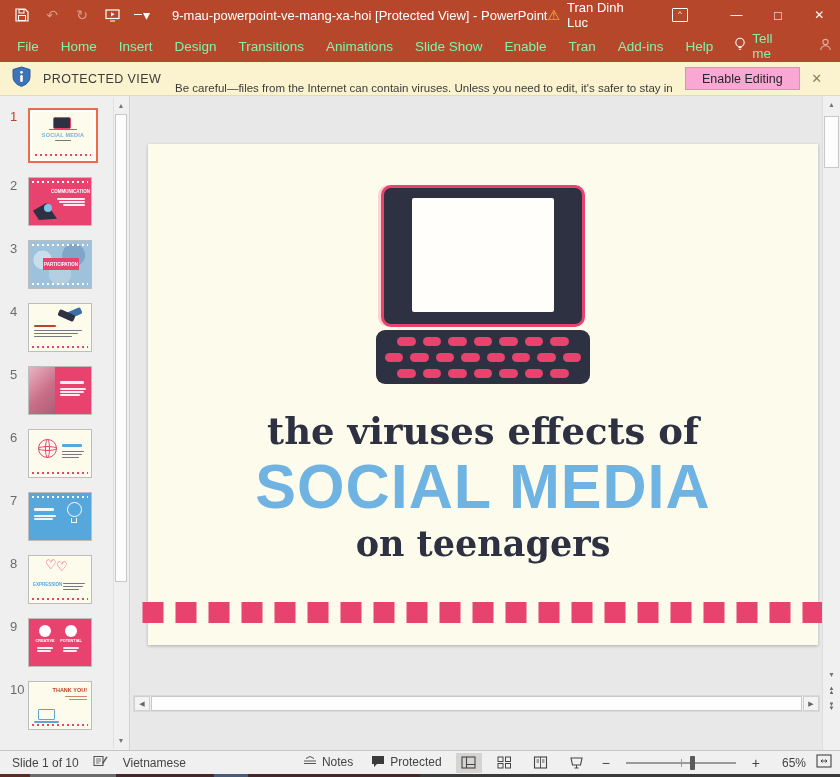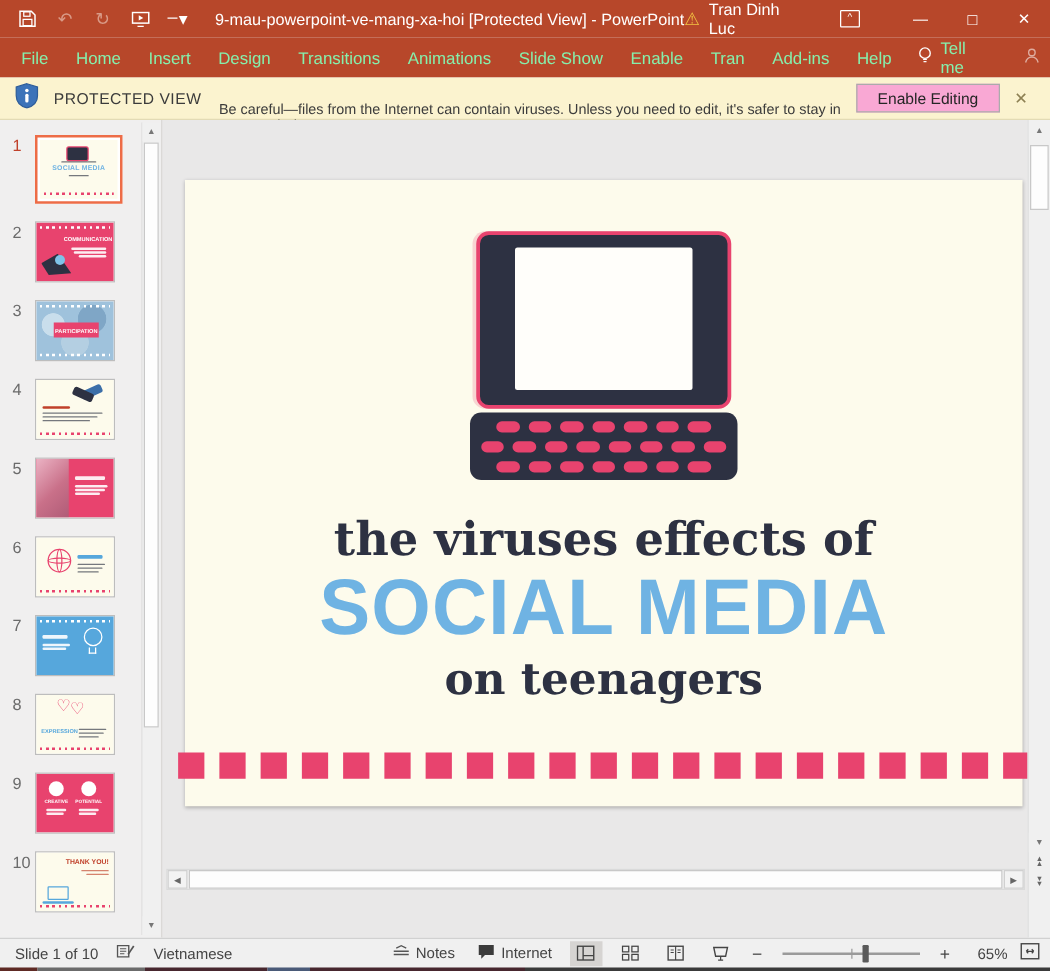--- a/index.html
+++ b/index.html
@@ -486,21 +486,21 @@
           </svg>
       </span>
       <span>Notes</span>
     </span>
     <span class="sb-item">
       <span>
         <svg width="14" height="13" viewBox="0 0 14 13">
             <path d="M1 1h12v8H6l-3 3V9H1z" fill="#3b3b3b"></path>
           </svg>
       </span>
-      <span>Internet</span>
+      <span>Protected</span>
     </span>
     <span class="view-btn active">
       <svg width="15" height="13" viewBox="0 0 15 13">
           <rect x="1" y="1" width="13" height="11" fill="none" stroke="#444" stroke-width="1.1"></rect>
           <path d="M5.5 1v11M5.5 8.5H14" stroke="#444" stroke-width="1.1"></path>
         </svg>
     </span>
     <span class="view-btn">
       <svg width="15" height="13" viewBox="0 0 15 13">
           <rect x="1" y="1" width="5" height="4.5" fill="none" stroke="#444"></rect>

